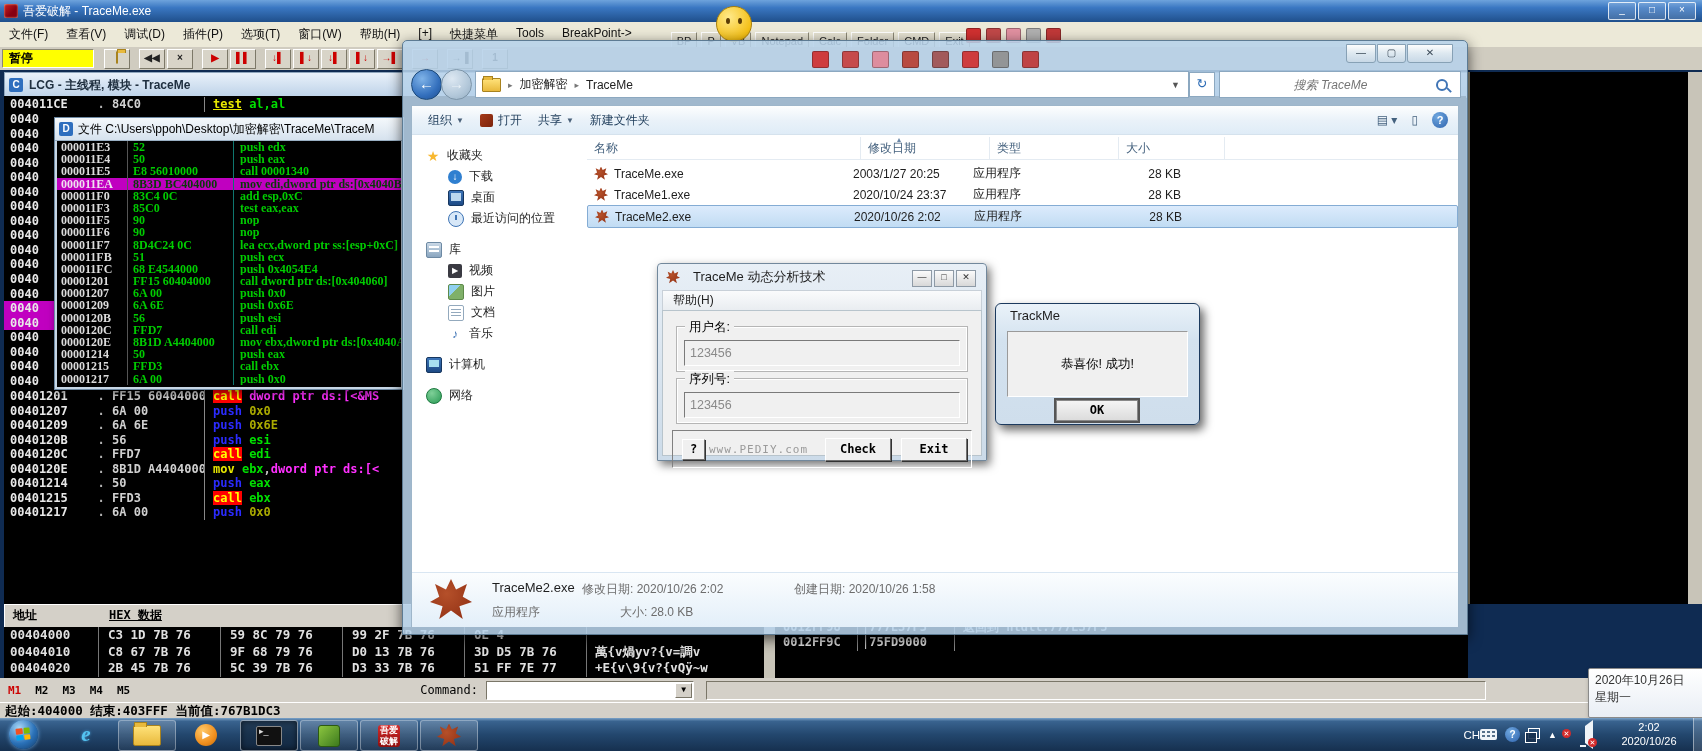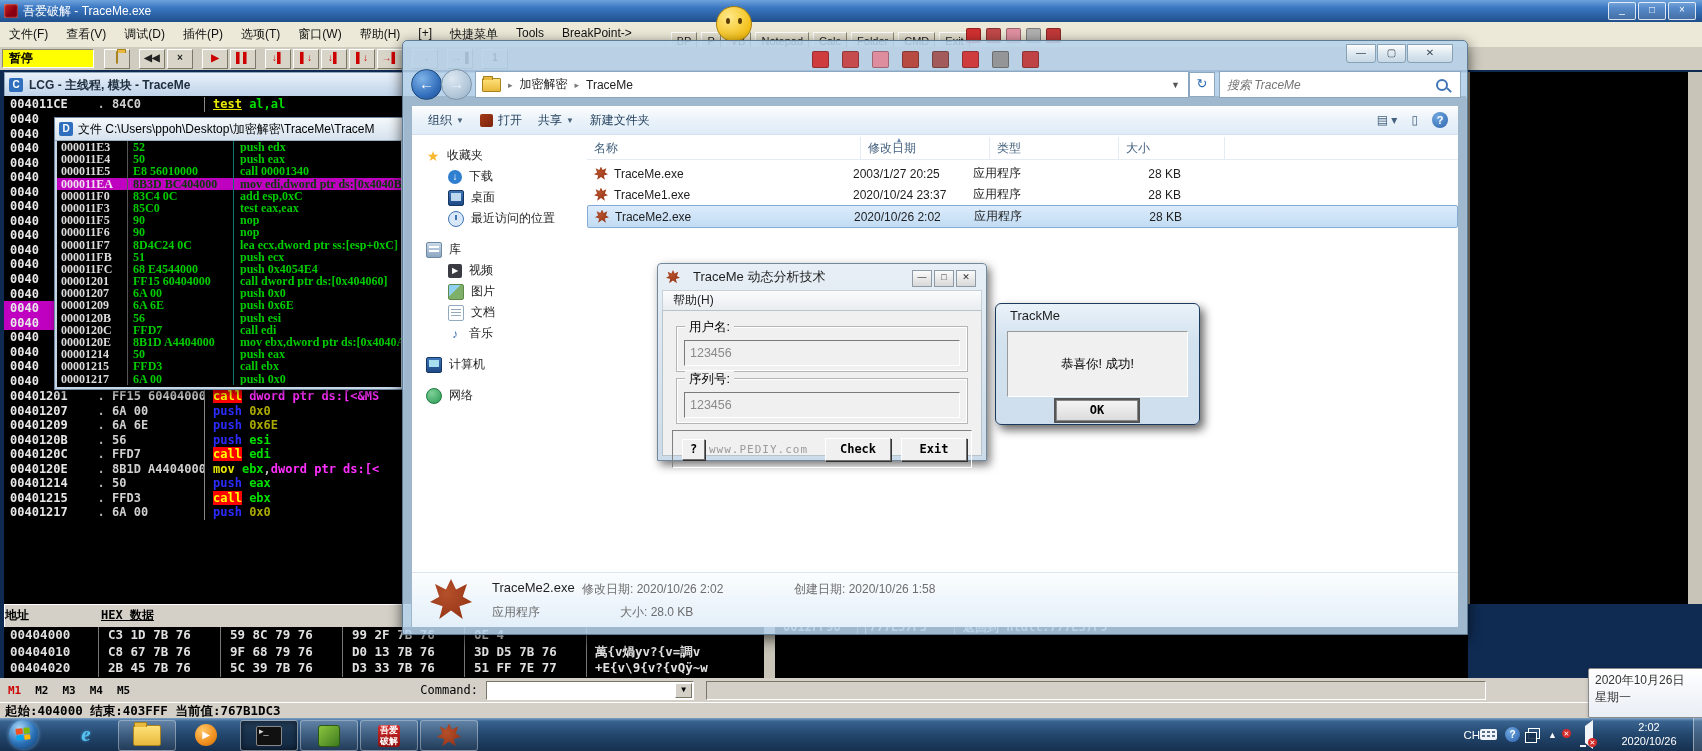--- a/index.html
+++ b/index.html
@@ -66,21 +66,21 @@
   .sliver{width:54px;height:14.55px;line-height:14.55px;color:#e8e8e8;font-size:12px;
     font-weight:bold;font-family:"DejaVu Sans Mono",monospace;padding-left:6px;}
   .sliver.hl{background:#c000c0;}
   #main-rows{left:4px;top:389px;width:1462px;z-index:1;}
 
   
   #dump-header{left:4px;top:604px;width:760px;height:22px;background:#d4d0c8;
     border:1px solid;border-color:#fff #8a8674 #8a8674 #fff;display:flex;
     font-size:12px;font-weight:bold;color:#000;line-height:20px;z-index:1;
     font-family:"DejaVu Sans Mono",monospace;}
-  #dump-header .h1{width:96px;}
+  #dump-header .h1{width:96px;padding-left:8px;}
   #dump-rows{left:4px;top:627px;width:760px;height:51px;background:#000;z-index:1;}
   .dumprow{display:flex;height:16.5px;line-height:16.5px;font-size:12.5px;font-weight:bold;
     color:#e0e0e0;font-family:"DejaVu Sans Mono",monospace;white-space:pre;}
   .du-a{width:88px;padding-left:6px;border-right:1px solid #777;flex:none;}
   .du-g{width:112px;padding-left:9px;border-right:1px solid #777;flex:none;overflow:hidden;}
   .du-s{padding-left:8px;flex:1;overflow:hidden;}
   #dump-sep{left:764px;top:604px;width:11px;height:74px;background:#c8c4b8;z-index:1;}
 
   
   #stack-pane{left:775px;top:604px;width:415px;height:74px;background:#000;z-index:1;overflow:hidden;}
@@ -156,21 +156,21 @@
   #crumb-caret{margin-left:auto;padding-right:8px;color:#555;font-size:9px;}
   .xfolder{width:17px;height:12px;margin-left:6px;background:linear-gradient(#ffe27a,#e8b93c);
     border:1px solid #a8821e;border-radius:1px;position:relative;flex:none;}
   .xfolder:before{content:"";position:absolute;left:0;top:-3px;width:8px;height:3px;
     background:#e8b93c;border:1px solid #a8821e;border-bottom:none;}
   #exp-refresh{position:absolute;left:786px;top:31px;width:24px;height:23px;background:#fff;
     border:1px solid #8ca8c0;color:#2d6cb5;font-size:13px;text-align:center;line-height:21px;}
   #exp-search{position:absolute;left:816px;top:30px;width:240px;height:25px;background:#fff;
     border:1px solid #8ca8c0;display:flex;align-items:center;}
   #exp-search input{border:none;outline:none;flex:1;font-size:12px;font-style:italic;color:#777;
-    padding-left:7px;font-family:"Liberation Sans",sans-serif;background:transparent;}
+    padding-left:7px;font-family:"Liberation Sans",sans-serif;background:transparent;text-align:center;}
   .mag{width:8px;height:8px;border:2px solid #3f74b5;border-radius:50%;position:relative;margin-right:12px;flex:none;}
   .mag:after{content:"";position:absolute;left:8px;top:8px;width:6px;height:2px;background:#3f74b5;transform:rotate(45deg);}
   #exp-toolbar{position:absolute;left:9px;right:9px;top:65px;height:28px;
     background:linear-gradient(#fdfefe,#eaf2f9 50%,#dfecf7);border-bottom:1px solid #d5e2ed;
     display:flex;align-items:center;font-size:12px;color:#1e3c5a;z-index:2;}
   .xtb{margin-left:16px;display:flex;align-items:center;}
   .xtb .dd{font-size:8px;color:#4a617a;margin-left:4px;}
   .xtb .appic{width:13px;height:13px;margin-right:5px;border-radius:2px;
     background:linear-gradient(135deg,#a53b1a,#7c230b);}
   #exp-toolbar .right{margin-left:auto;display:flex;align-items:center;margin-right:10px;}
@@ -449,20 +449,21 @@
 </div>
 <div id="dump-rows" class="abs">
     <div class="dumprow"><span class="du-a">00404000</span><span class="du-g">C3 1D 7B 76</span><span class="du-g">59 8C 79 76</span><span class="du-g">99 2F 7B 76</span><span class="du-g">0E 4</span><span class="du-s"></span></div>
     <div class="dumprow"><span class="du-a">00404010</span><span class="du-g">C8 67 7B 76</span><span class="du-g">9F 68 79 76</span><span class="du-g">D0 13 7B 76</span><span class="du-g">3D D5 7B 76</span><span class="du-s">萬{v煱yv?{v=調v</span></div>
     <div class="dumprow"><span class="du-a">00404020</span><span class="du-g">2B 45 7B 76</span><span class="du-g">5C 39 7B 76</span><span class="du-g">D3 33 7B 76</span><span class="du-g">51 FF 7E 77</span><span class="du-s">+E{v\9{v?{vQÿ~w</span></div>
   </div>
 <div id="dump-sep" class="abs"></div>
 <div id="stack-pane" class="abs">
     <div class="strow"><span class="st-a">0012FF94</span><span class="st-v">┌0012FFD4</span><span class="st-c"></span></div>
     <div class="strow"><span class="st-a">0012FF98</span><span class="st-v">│777E37F5</span><span class="st-c">返回到 ntdll.777E37F5</span></div>
+    <div class="strow"><span class="st-a">0012FF9C</span><span class="st-v">│75FD9000</span><span class="st-c"></span></div>
   </div>
 
 <div id="cmd-bar" class="abs">
   <div id="m-labels" style="display:flex;">
       <span class="mlab first">M1</span>
       <span class="mlab">M2</span>
       <span class="mlab">M3</span>
       <span class="mlab">M4</span>
       <span class="mlab">M5</span>
     </div>

